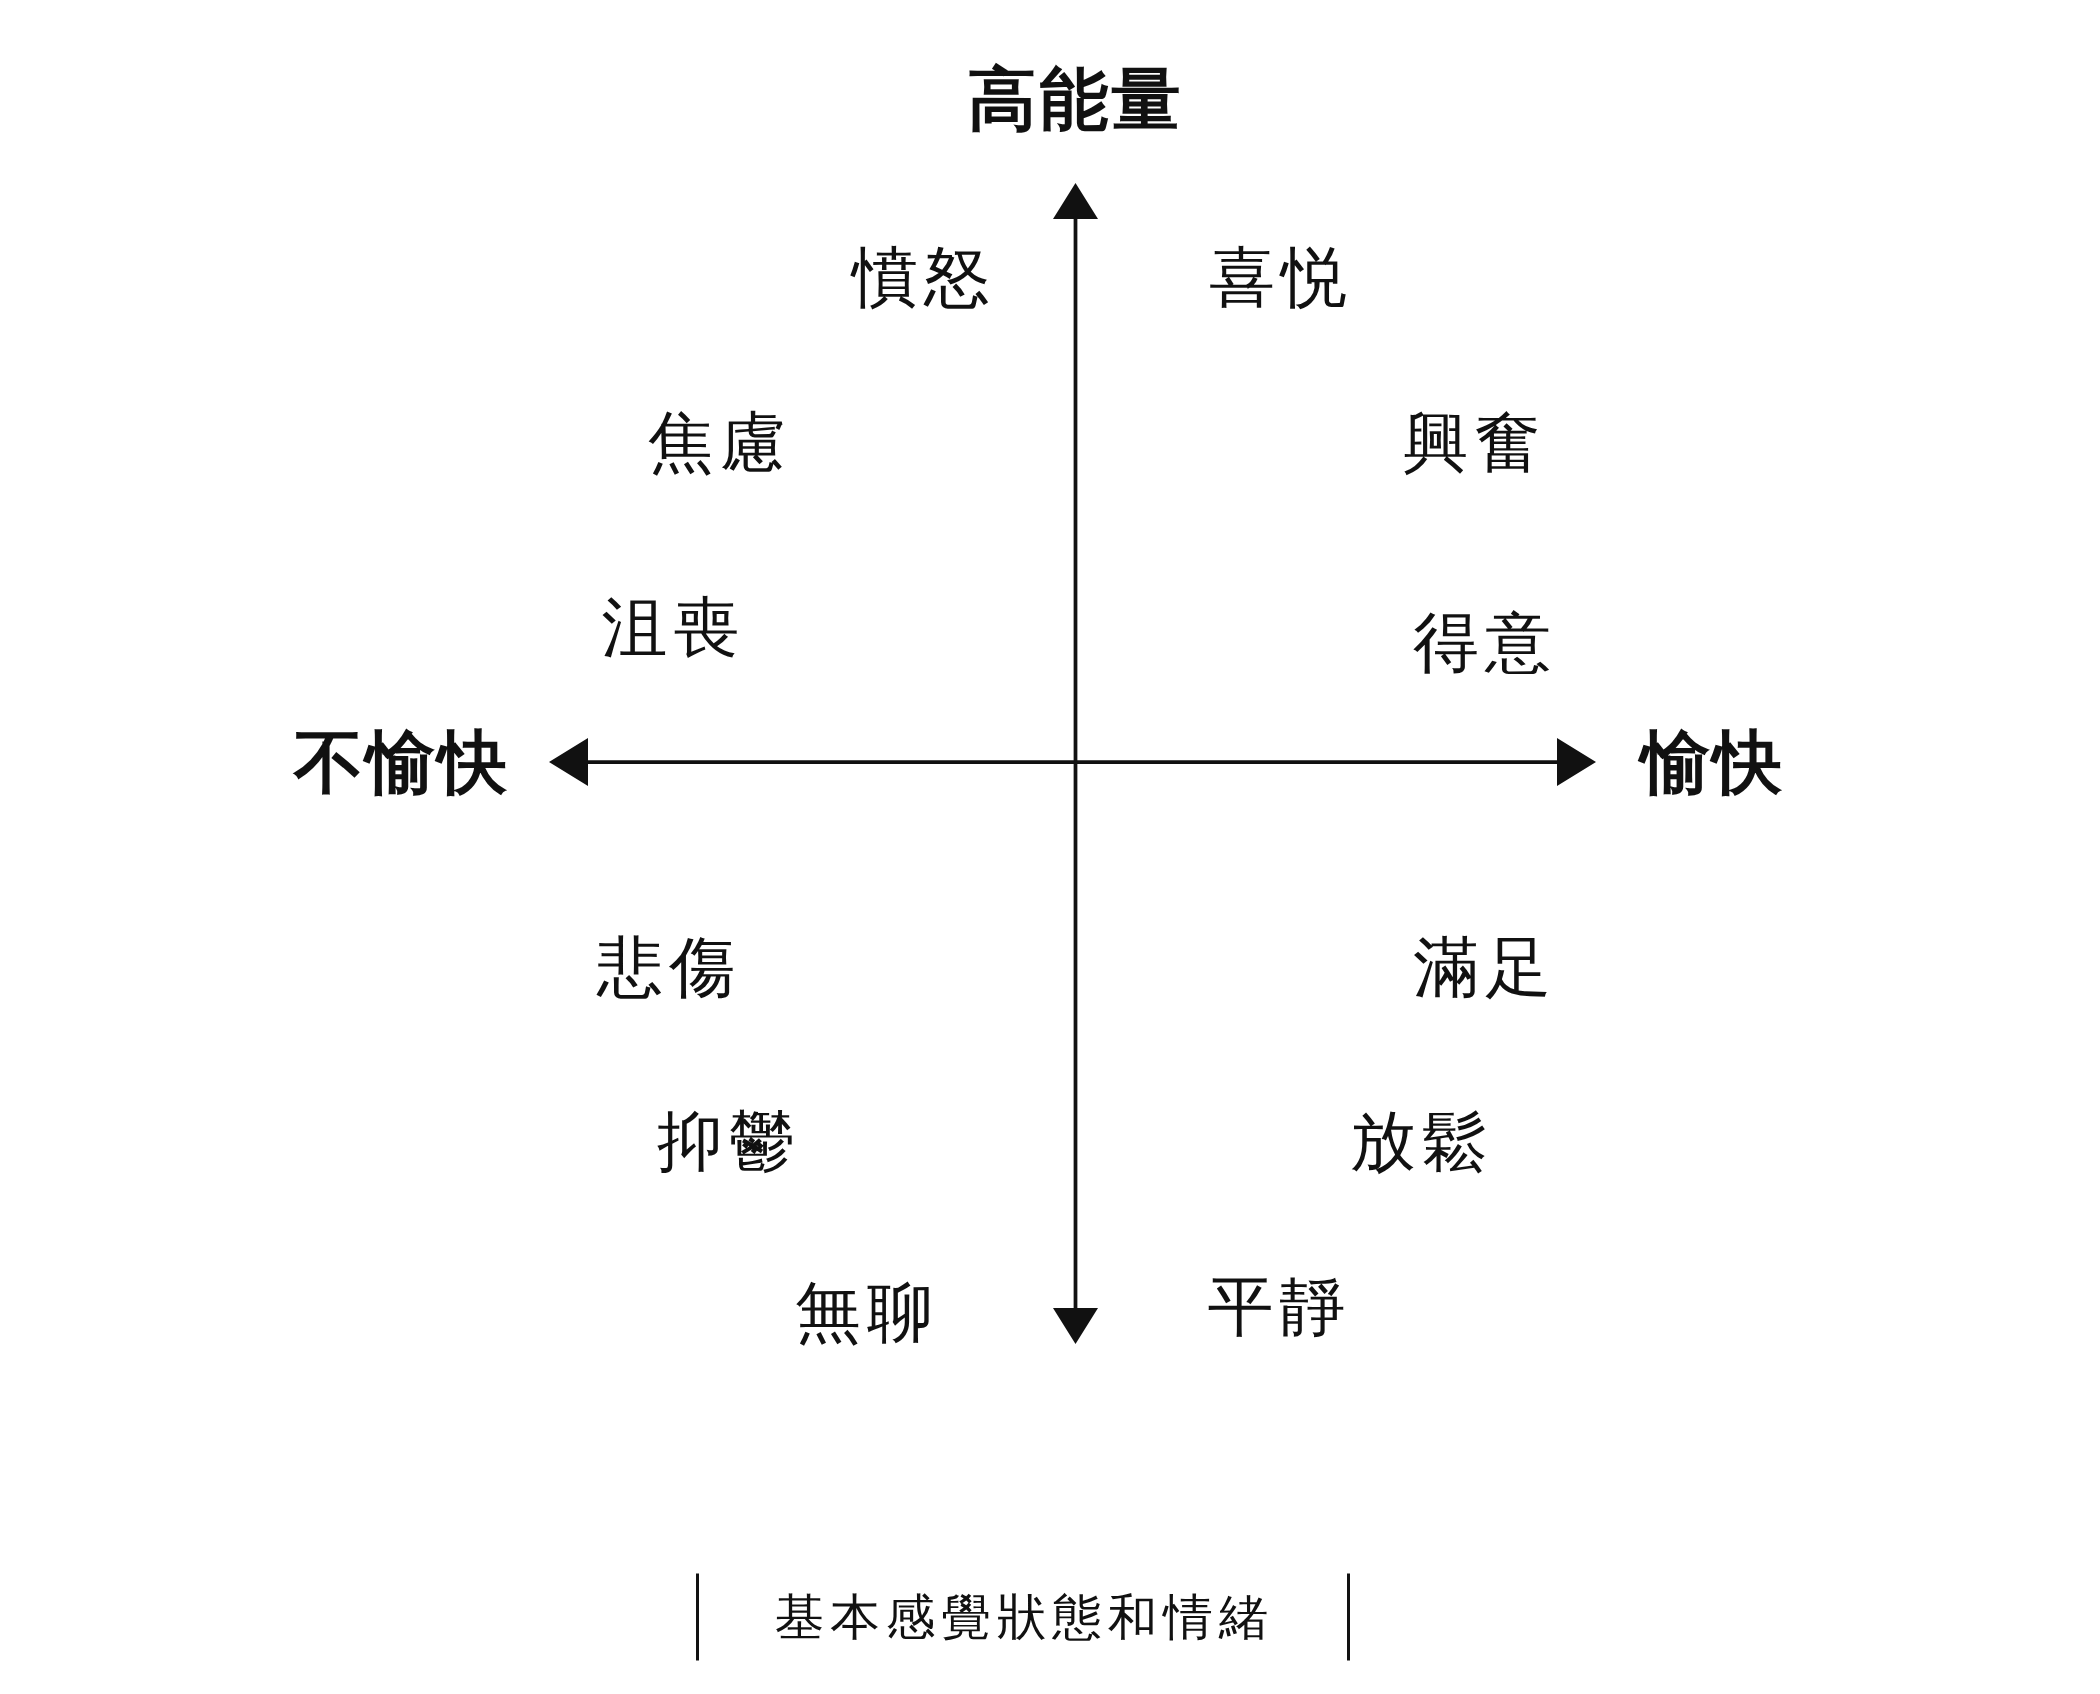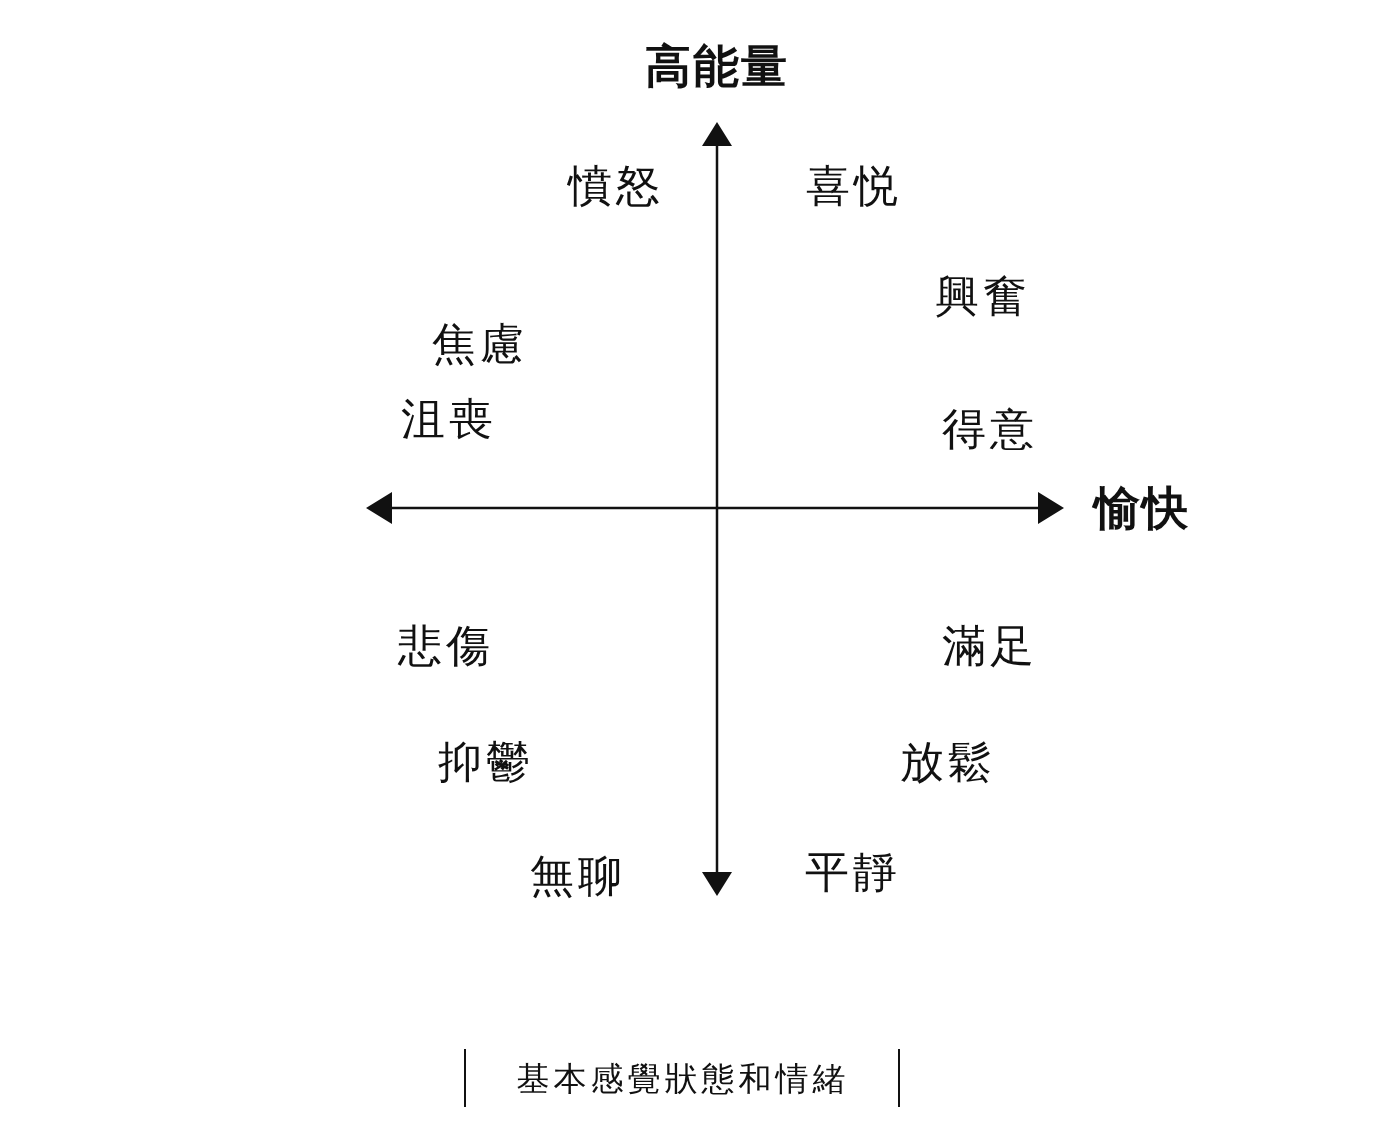--- a/index.html
+++ b/index.html
@@ -68,24 +68,25 @@
   <svg class="axes-svg" viewBox="0 0 1400 1129" xmlns="http://www.w3.org/2000/svg">
     <line x1="717" y1="138" x2="717" y2="880"></line>
     <line x1="372" y1="508" x2="1058" y2="508"></line>
     <polygon points="717,122 702,146 732,146"></polygon>
     <polygon points="717,896 702,872 732,872"></polygon>
     <polygon points="366,508 392,492 392,524"></polygon>
     <polygon points="1064,508 1038,492 1038,524"></polygon>
   </svg>
 
   <div class="label axis-label" style="left:717px; top:66px;">高能量</div>
+  <div class="label axis-label" style="left:268px; top:508px;">不愉快</div>
   <div class="label axis-label" style="left:1142px; top:508px;">愉快</div>
 
   <div class="label emotion" style="left:616px; top:186px;">憤怒</div>
-  <div class="label emotion" style="left:480px; top:296px;margin-top:48px;">焦慮</div>
+  <div class="label emotion" style="left:480px; top:296px;">焦慮</div>
   <div class="label emotion" style="left:449px; top:419px;">沮喪</div>
 
   <div class="label emotion" style="left:854px; top:186px;">喜悦</div>
   <div class="label emotion" style="left:943px; top:296px;margin-left:40px;">興奮</div>
   <div class="label emotion" style="left:990px; top:429px;">得意</div>
 
   <div class="label emotion" style="left:446px; top:646px;text-align:right;">悲傷</div>
   <div class="label emotion" style="left:486px; top:762px;">抑鬱</div>
   <div class="label emotion" style="left:578px; top:876px;">無聊</div>
 

